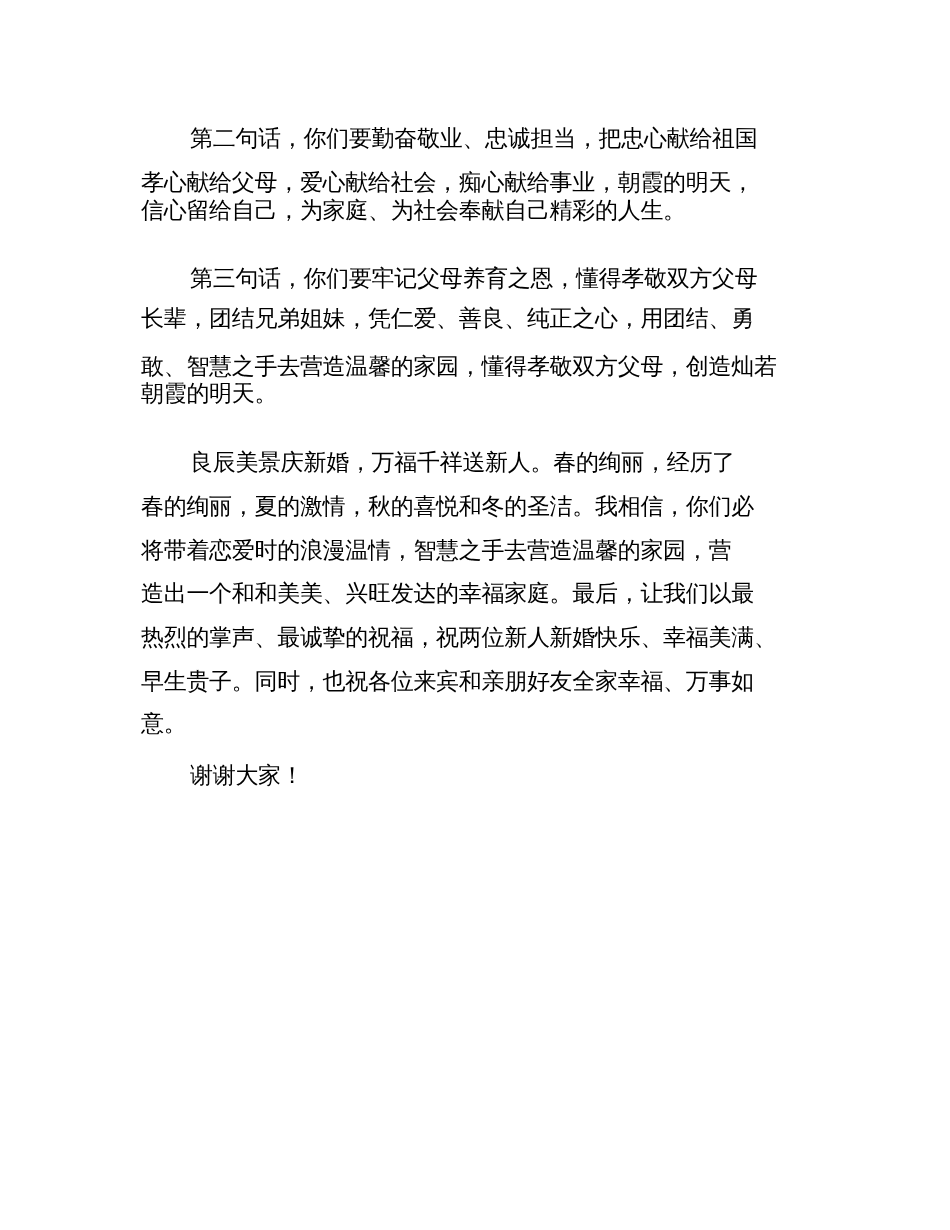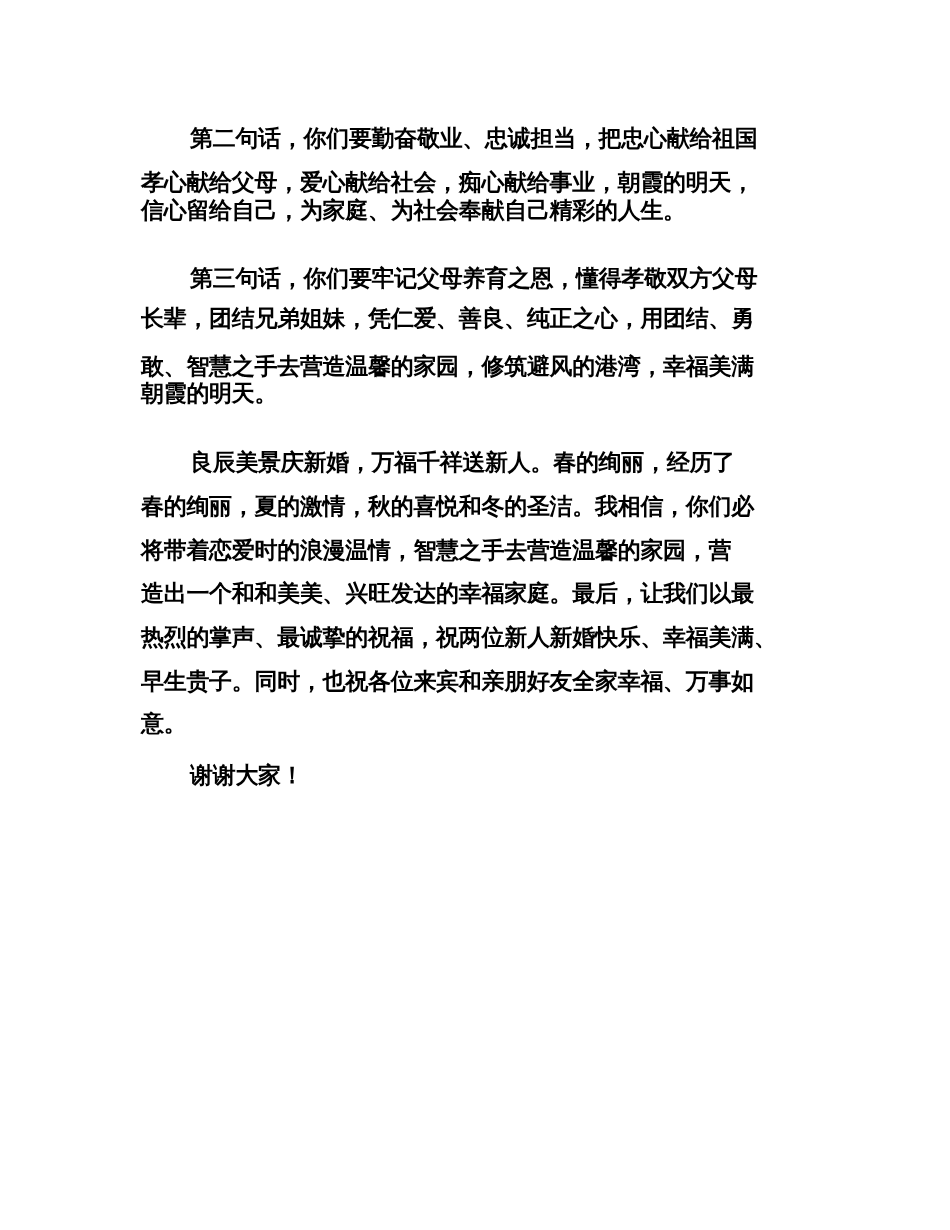--- a/index.html
+++ b/index.html
@@ -1,35 +1,35 @@
 <!DOCTYPE html>
 <html><head>
 <meta charset="utf-8">
 <style>
   html, body { margin: 0; padding: 0; background: #ffffff; }
   body { width: 950px; height: 1230px; position: relative; overflow: hidden;
          font-family: "DejaVu Sans", "Liberation Sans", sans-serif; color: #000; }
   .page { position: absolute; left: 141px; top: 118px; width: 692px; }
   .line { position: absolute; left: 0; height: 40px; font-size: 23px; line-height: 40px;
-          white-space: nowrap; letter-spacing: -0.3px; font-weight: bold; }
+          white-space: nowrap; letter-spacing: -0.3px; }
   .line.indent { left: 49px; }
 </style>
 </head>
 <body>
 
 <div class="page">
   <div>
     <div class="line indent" style="top:0px">第二句话，你们要勤奋敬业、忠诚担当，把忠心献给祖国</div>
     <div class="line" style="top:44px">孝心献给父母，爱心献给社会，痴心献给事业，朝霞的明天，</div>
     <div class="line" style="top:72px">信心留给自己，为家庭、为社会奉献自己精彩的人生。</div>
   </div>
   <div>
     <div class="line indent" style="top:140px">第三句话，你们要牢记父母养育之恩，懂得孝敬双方父母</div>
     <div class="line" style="top:180px">长辈，团结兄弟姐妹，凭仁爱、善良、纯正之心，用团结、勇</div>
-    <div class="line" style="top:228px">敢、智慧之手去营造温馨的家园，修筑避风的港湾，幸福美满</div>
+    <div class="line" style="top:228px">敢、智慧之手去营造温馨的家园，懂得孝敬双方父母，创造灿若</div>
     <div class="line" style="top:255px">朝霞的明天。</div>
   </div>
   <div>
     <div class="line indent" style="top:324px">良辰美景庆新婚，万福千祥送新人。春的绚丽，经历了</div>
     <div class="line" style="top:368px">春的绚丽，夏的激情，秋的喜悦和冬的圣洁。我相信，你们必</div>
     <div class="line" style="top:412px">将带着恋爱时的浪漫温情，智慧之手去营造温馨的家园，营</div>
     <div class="line" style="top:455px">造出一个和和美美、兴旺发达的幸福家庭。最后，让我们以最</div>
     <div class="line" style="top:499px">热烈的掌声、最诚挚的祝福，祝两位新人新婚快乐、幸福美满、</div>
     <div class="line" style="top:543px">早生贵子。同时，也祝各位来宾和亲朋好友全家幸福、万事如</div>
     <div class="line" style="top:585px">意。</div>

